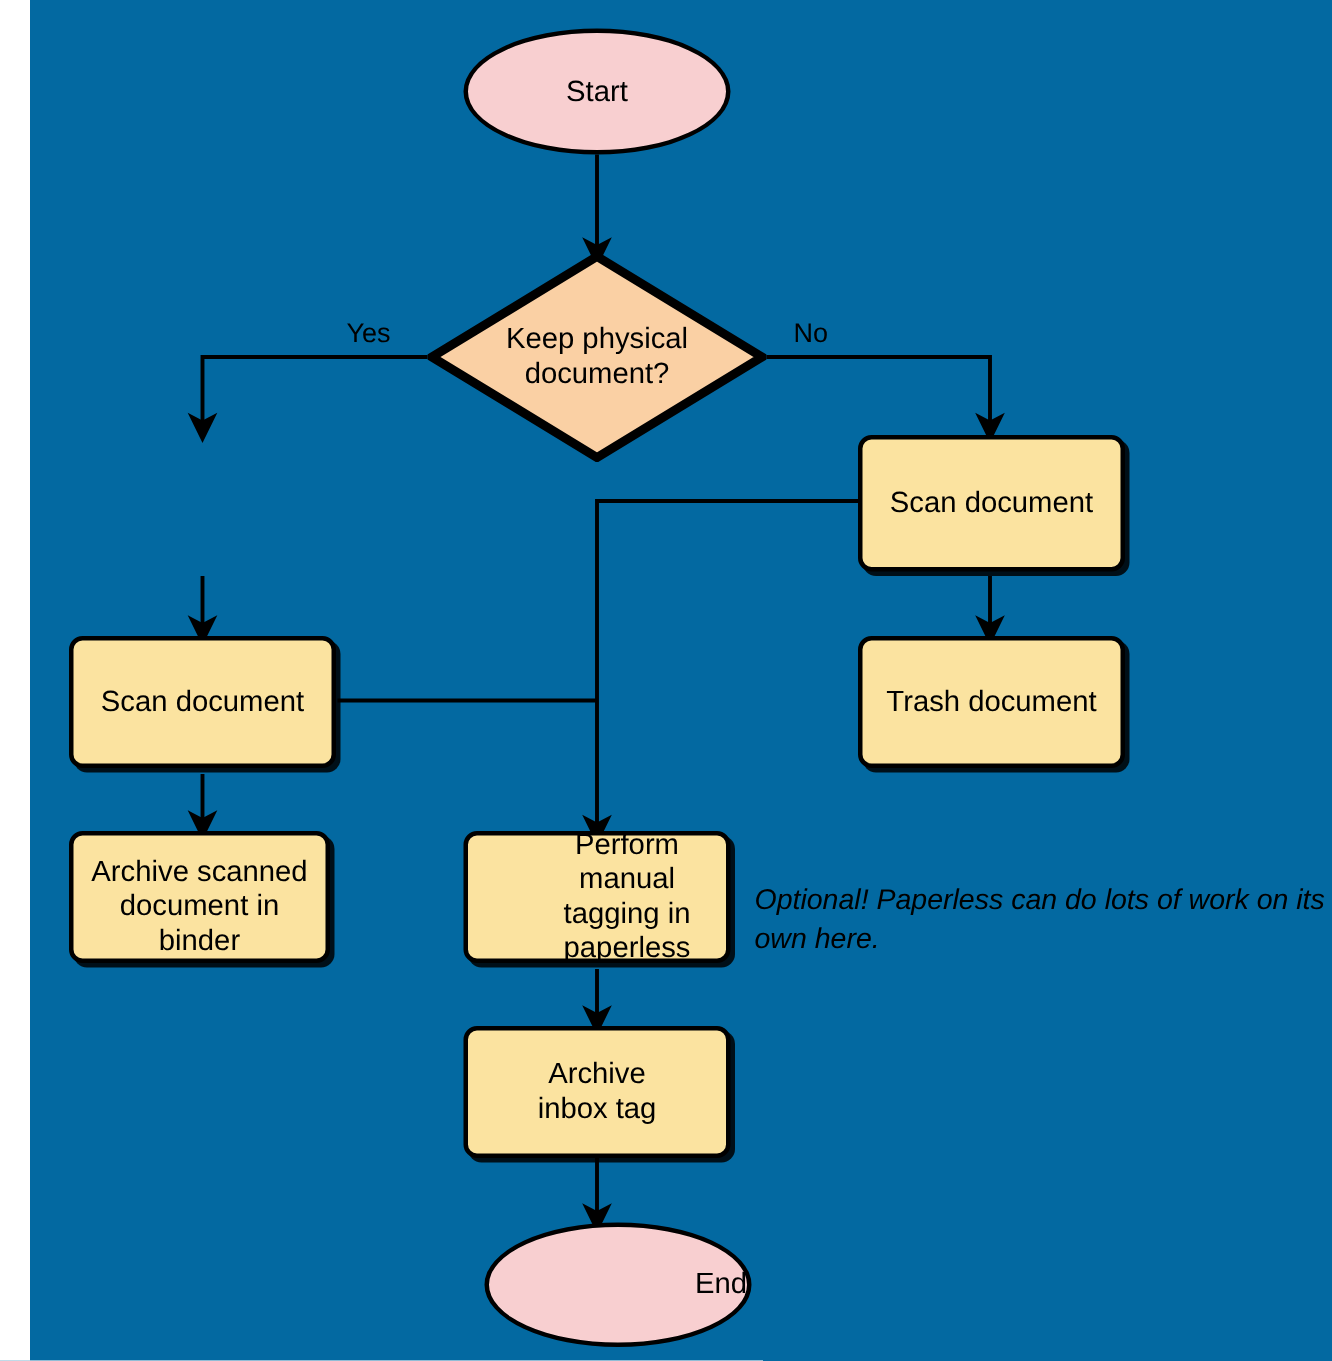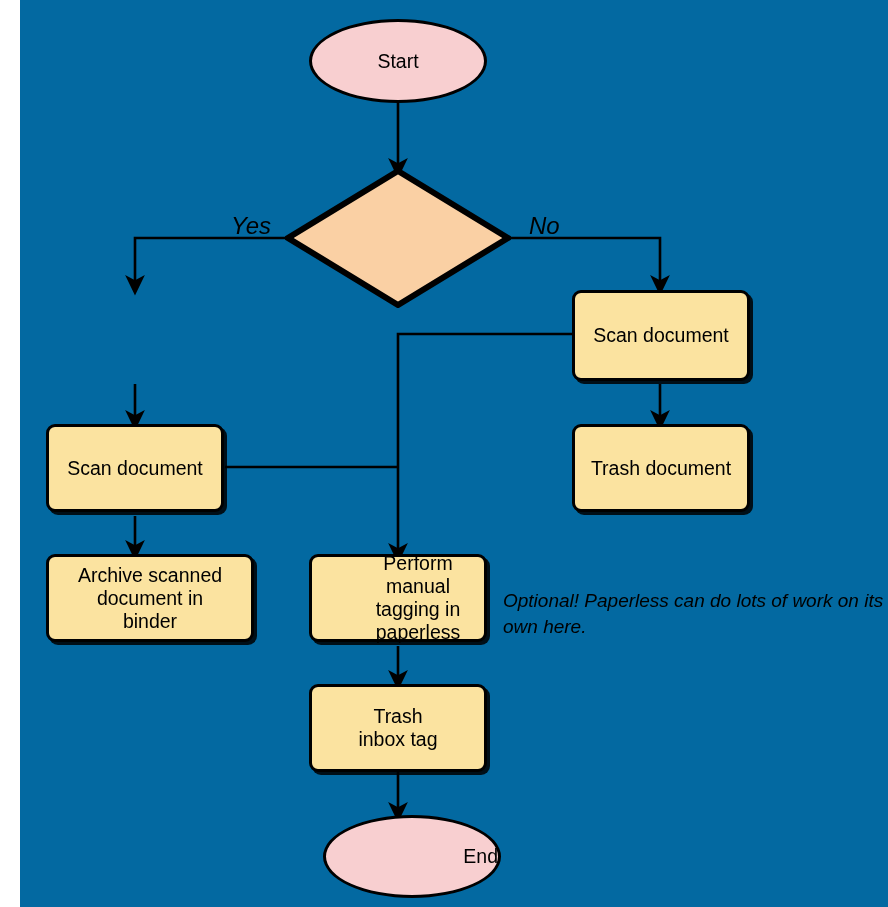--- a/index.html
+++ b/index.html
@@ -61,26 +61,25 @@
     z-index: -1;
   }
   .node-terminator {
     border: 3.5px solid #000000;
     border-radius: 50%;
     background: #f8cfd0;
     font-size: 19.5px;
   }
   .edge-label {
     position: absolute;
-    font-size: 24px;
+    font-size: 18px;
     color: #000000;
     background: transparent;
     z-index: 3;
     white-space: nowrap;
-    font-style: italic;
   }
   .annotation {
     position: absolute;
     font-size: 19px;
     font-style: italic;
     line-height: 1.35;
     color: #000000;
     z-index: 3;
   }
 </style>
@@ -124,52 +123,54 @@
   </svg>
 
   <div class="node node-terminator" style="left:289px; top:19px; width:178px; height:84px;">
     <span>Start</span>
   </div>
 
   <div class="node node-decision" style="left:265px; top:168px; width:226px; height:140px;">
     <svg class="decision-shape" viewBox="0 0 226 140" preserveAspectRatio="none" xmlns="http://www.w3.org/2000/svg">
       <polygon points="113,3 223,70 113,137 3,70" fill="#fad0a4" stroke="#000000" stroke-width="6" vector-effect="non-scaling-stroke"></polygon>
     </svg>
+    <span>Keep physical
+document?</span>
   </div>
 
   <span class="edge-label" style="left:211px; top:212px;">Yes</span>
   <span class="edge-label" style="left:509px; top:212px;">No</span>
 
 
   <div class="node node-process" style="left:26px; top:424px; width:178px; height:88px;">
     <span>Scan document</span>
   </div>
 
-  <div class="node node-process" style="left:26px; top:554px; width:208px; height:88px;">
+  <div class="node node-process" style="left:26px; top:554px; width:174px; height:88px;align-items:flex-end;">
     <span>Archive scanned
 document in
 binder</span>
   </div>
 
   <div class="node node-process" style="left:552px; top:290px; width:178px; height:91px;">
     <span>Scan document</span>
   </div>
 
   <div class="node node-process" style="left:552px; top:424px; width:178px; height:88px;">
     <span>Trash document</span>
   </div>
 
   <div class="node node-process" style="left:289px; top:554px; width:178px; height:88px;padding-left:40px;">
     <span>Perform manual
 tagging in
 paperless</span>
   </div>
 
   <div class="node node-process" style="left:289px; top:684px; width:178px; height:88px;">
-    <span>Trash
+    <span>Archive
 inbox tag</span>
   </div>
 
   <div class="node node-terminator" style="left:303px; top:815px; width:178px; height:83px;justify-content:flex-end;">
     <span>End</span>
   </div>
 
   <div class="annotation" style="left:483px; top:588px; width:400px;">Optional! Paperless can do lots of work on its own here.</div>
 
 </div>

